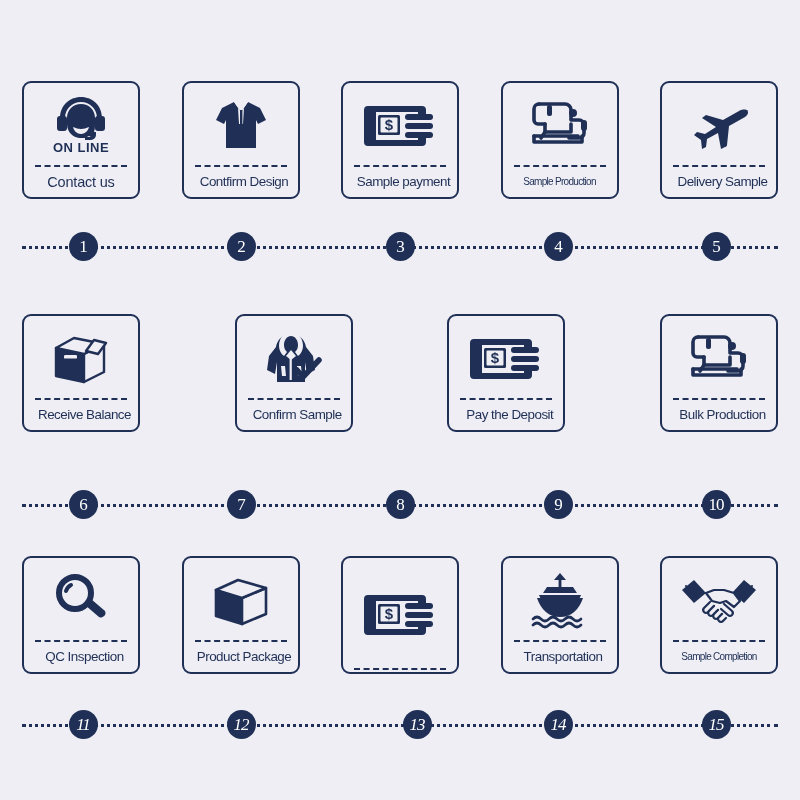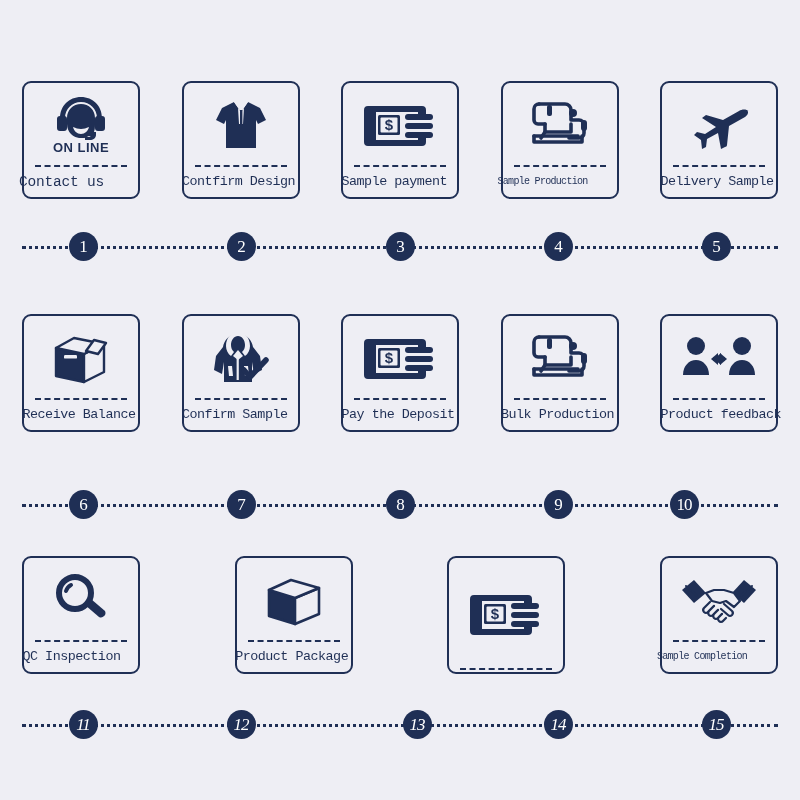--- a/index.html
+++ b/index.html
@@ -59,28 +59,29 @@
   }
   .card-icon svg { display: block; }
   .card-divider {
     width: 92px;
     height: 0;
     border-top: 2px dashed #1f2f55;
     margin: 0 auto 2px auto;
   }
   .card-label {
     width: 124px;
+    text-align: center;
     color: #1f2f55;
     font-size: 14.5px;
     line-height: 26px;
     height: 28px;
     letter-spacing: -0.2px;
     white-space: nowrap;
     overflow: visible;
-    font-family: Liberation Mono, monospace;
+    font-family: Liberation Sans, sans-serif;
   }
   .card-label.tight { font-size: 13.4px; letter-spacing: -0.5px; padding-left: 7px; }
   .card-label.tighter { font-size: 10px; letter-spacing: -0.7px; }
 
   
   .connector-row {
     position: absolute;
     left: 0;
     width: 800px;
     height: 30px;
@@ -297,50 +298,31 @@
             <rect x="21" y="9" width="5" height="11" rx="2"></rect>
             <circle cx="47" cy="17" r="4"></circle>
             <rect x="55" y="24" width="6" height="11" rx="3"></rect>
           </g>
         </svg>
       </div>
       <div class="card-divider"></div>
       <div class="card-label tight">Bulk Production</div>
     </div>
 
-    <div class="card">
-      <div class="card-icon">
-        <svg width="76" height="50" viewBox="0 0 76 50">
-          <g fill="#1f2f55">
-            <circle cx="15" cy="13" r="9"></circle>
-            <path d="M2 42 c0-9 6-15 13-15 s13 6 13 15z"></path>
-            <circle cx="61" cy="13" r="9"></circle>
-            <path d="M48 42 c0-9 6-15 13-15 s13 6 13 15z"></path>
-            <path d="M33 26 l7-6 v4 h4 v4 h-4 v4z"></path>
-            <path d="M43 26 l-7-6 v4 h-4 v4 h4 v4z" opacity="0"></path>
-            <rect x="32" y="24" width="12" height="4"></rect>
-            <path d="M30 26 l7-6 v12z"></path>
-            <path d="M46 26 l-7-6 v12z"></path>
-          </g>
-        </svg>
-      </div>
-      <div class="card-divider"></div>
-      <div class="card-label tight">Product feedback</div>
-    </div>
 
   </div>
 
   <div class="connector-row" id="connector-row-2">
     <div class="dotted-line"></div>
     <div class="step-dots">
       <div class="step-circle" style="left:83px">6</div>
       <div class="step-circle" style="left:241px">7</div>
       <div class="step-circle" style="left:400px">8</div>
       <div class="step-circle" style="left:558px">9</div>
-      <div class="step-circle" style="left:684px">10</div>
+      <div class="step-circle" style="left:716px">10</div>
     </div>
   </div>
 
   <div class="card-row" id="card-row-3">
 
     <div class="card">
       <div class="card-icon">
         <svg width="60" height="58" viewBox="0 0 60 58">
           <g fill="none" stroke="#1f2f55" stroke-width="6" stroke-linecap="round">
             <circle cx="24" cy="22" r="16"></circle>
@@ -377,20 +359,40 @@
             <text x="25" y="32" font-family="Liberation Sans, sans-serif" font-size="15" font-weight="bold" text-anchor="middle" fill="#1f2f55">$</text>
             <rect x="41" y="16" width="28" height="6" rx="3"></rect>
             <rect x="41" y="25" width="28" height="6" rx="3"></rect>
             <rect x="41" y="34" width="28" height="6" rx="3"></rect>
           </g>
         </svg>
       </div>
       <div class="card-divider"></div>
     </div>
 
+    <div class="card">
+      <div class="card-icon">
+        <svg width="66" height="58" viewBox="0 0 66 58">
+          <g fill="#1f2f55">
+            <path d="M33 2 l6 7 h-12z"></path>
+            <rect x="31.6" y="8" width="2.8" height="8"></rect>
+            <path d="M20 16 h26 l4 6 h-34z"></path>
+            <path d="M12 24 h42 l-7 16 h-28z"></path>
+            <path d="M8 28 c8 12 16 18 25 18 s17-6 25-18 z" opacity="0"></path>
+            <path d="M10 27 h46 c-4 12 -12 19 -23 19 s-19-7 -23-19z"></path>
+          </g>
+          <g fill="none" stroke="#1f2f55" stroke-width="2.6" stroke-linecap="round">
+            <path d="M6 48 q4-4 8 0 t8 0 t8 0 t8 0 t8 0 t8 0"></path>
+            <path d="M6 54 q4-4 8 0 t8 0 t8 0 t8 0 t8 0 t8 0"></path>
+          </g>
+        </svg>
+      </div>
+      <div class="card-divider"></div>
+      <div class="card-label tight">Transportation</div>
+    </div>
 
     <div class="card">
       <div class="card-icon">
         <svg width="78" height="52" viewBox="0 0 78 52">
           <g fill="#1f2f55">
             <path d="M2 16 L14 6 l12 13 -12 10z"></path>
             <path d="M76 16 L64 6 l-12 13 12 10z"></path>
           </g>
           <g fill="#eeeef4" stroke="#1f2f55" stroke-width="2.2" stroke-linejoin="round" stroke-linecap="round">
             <path d="M26 19 l8-3 h10 l10 3 6 8 -6 6 -8-6 -6 2 -8-2z"></path>

